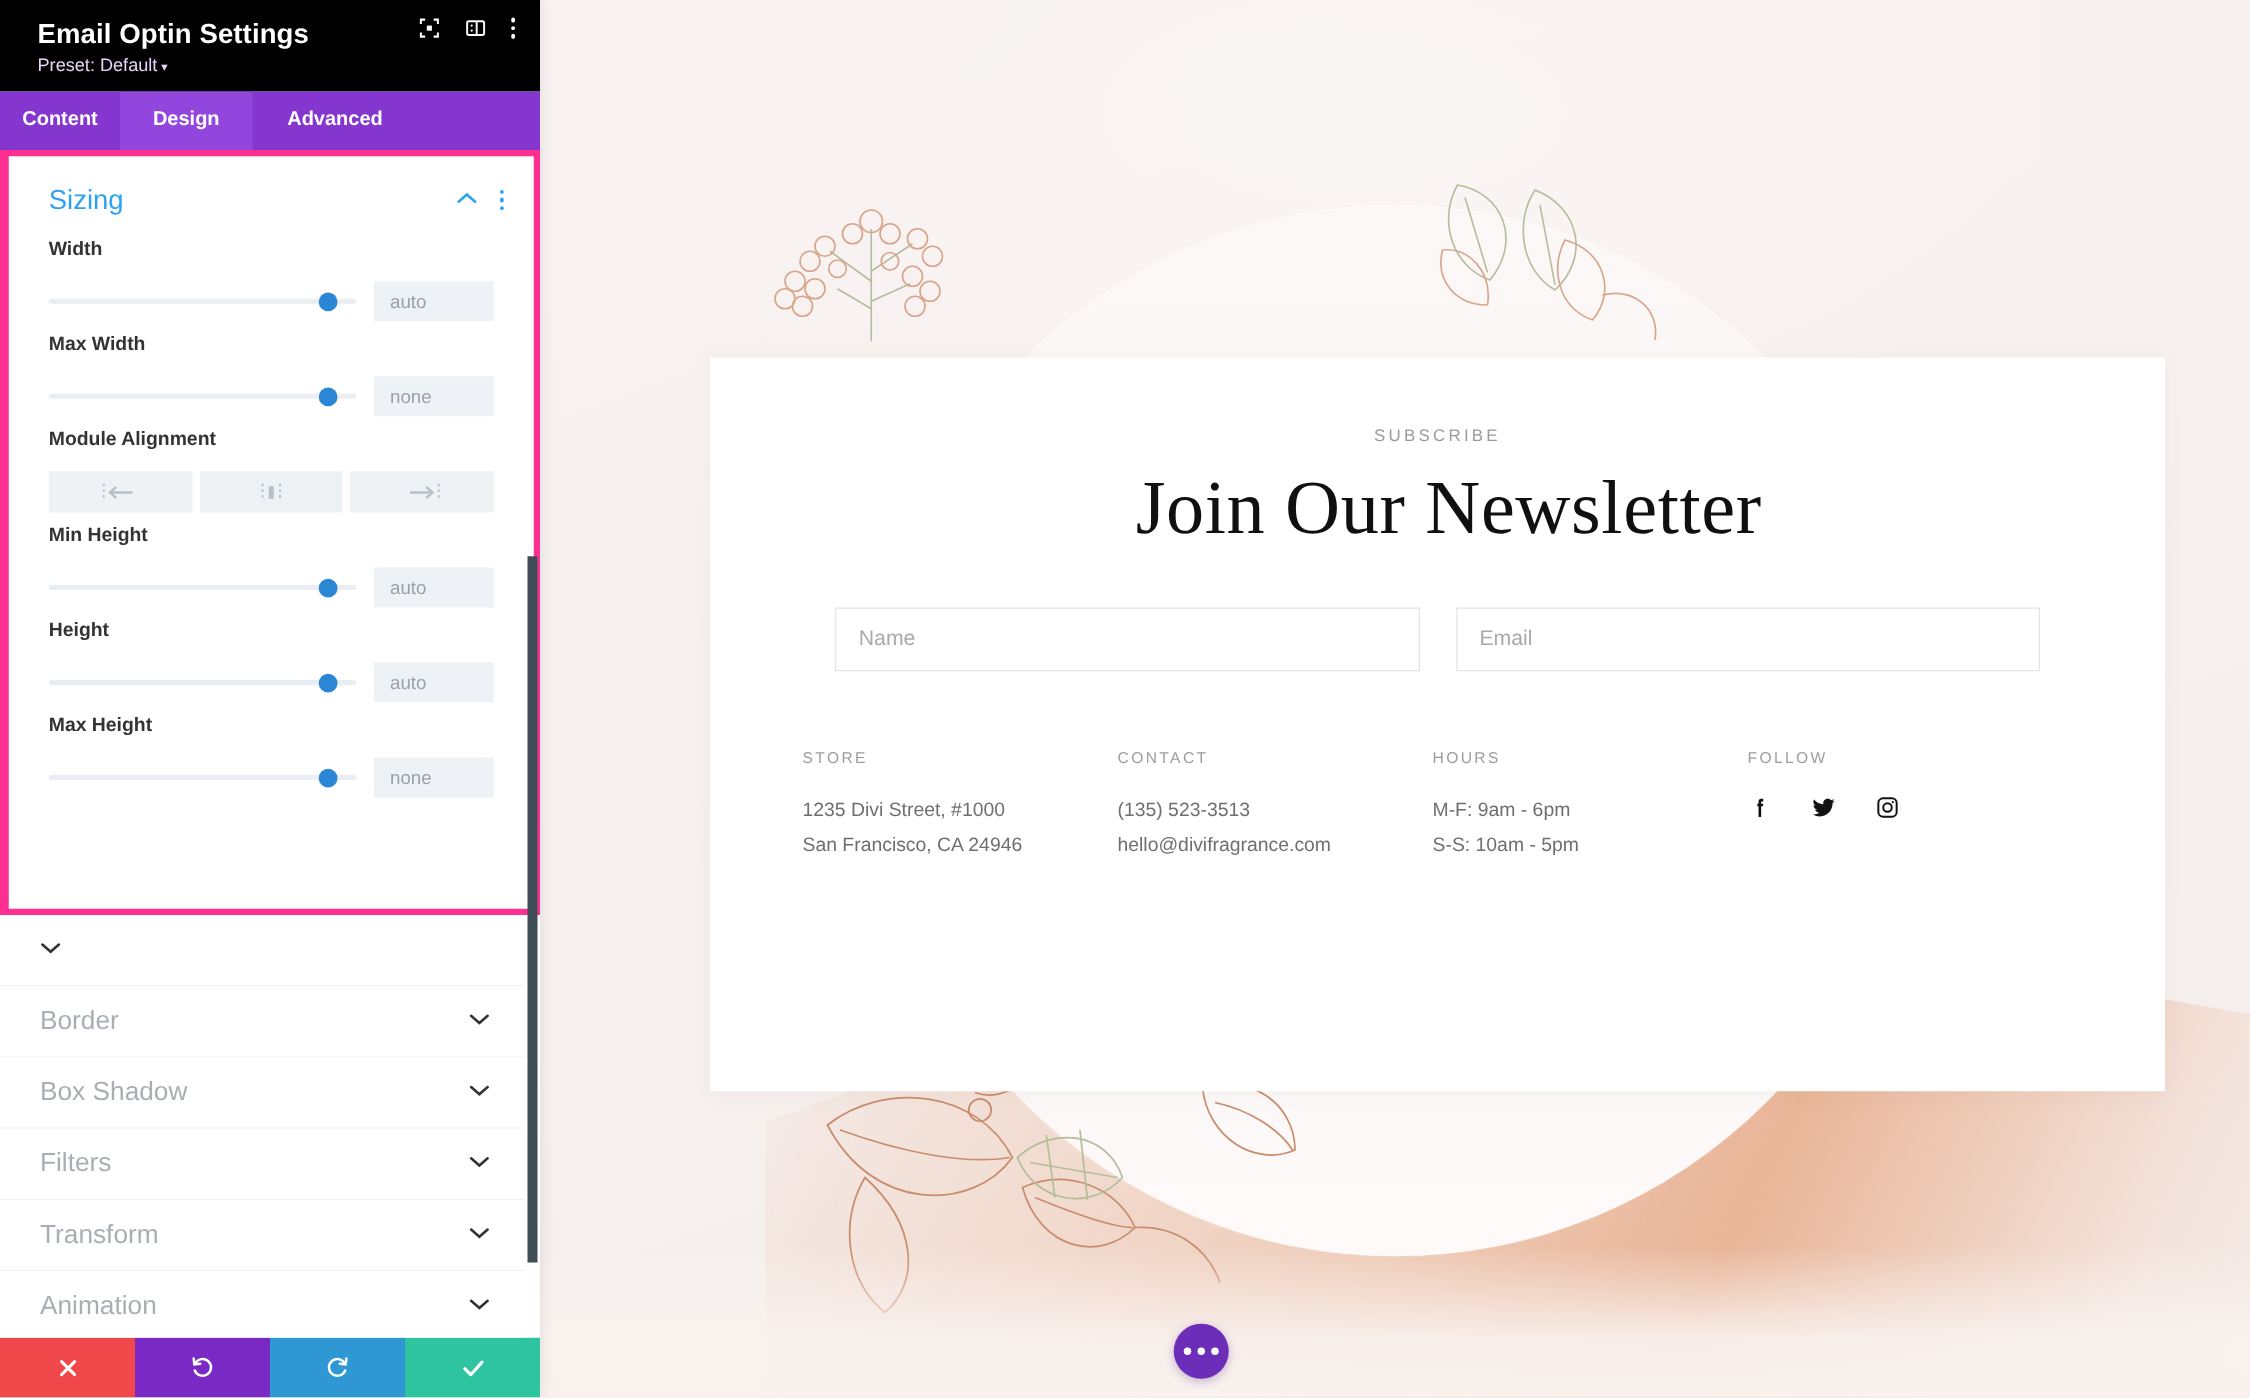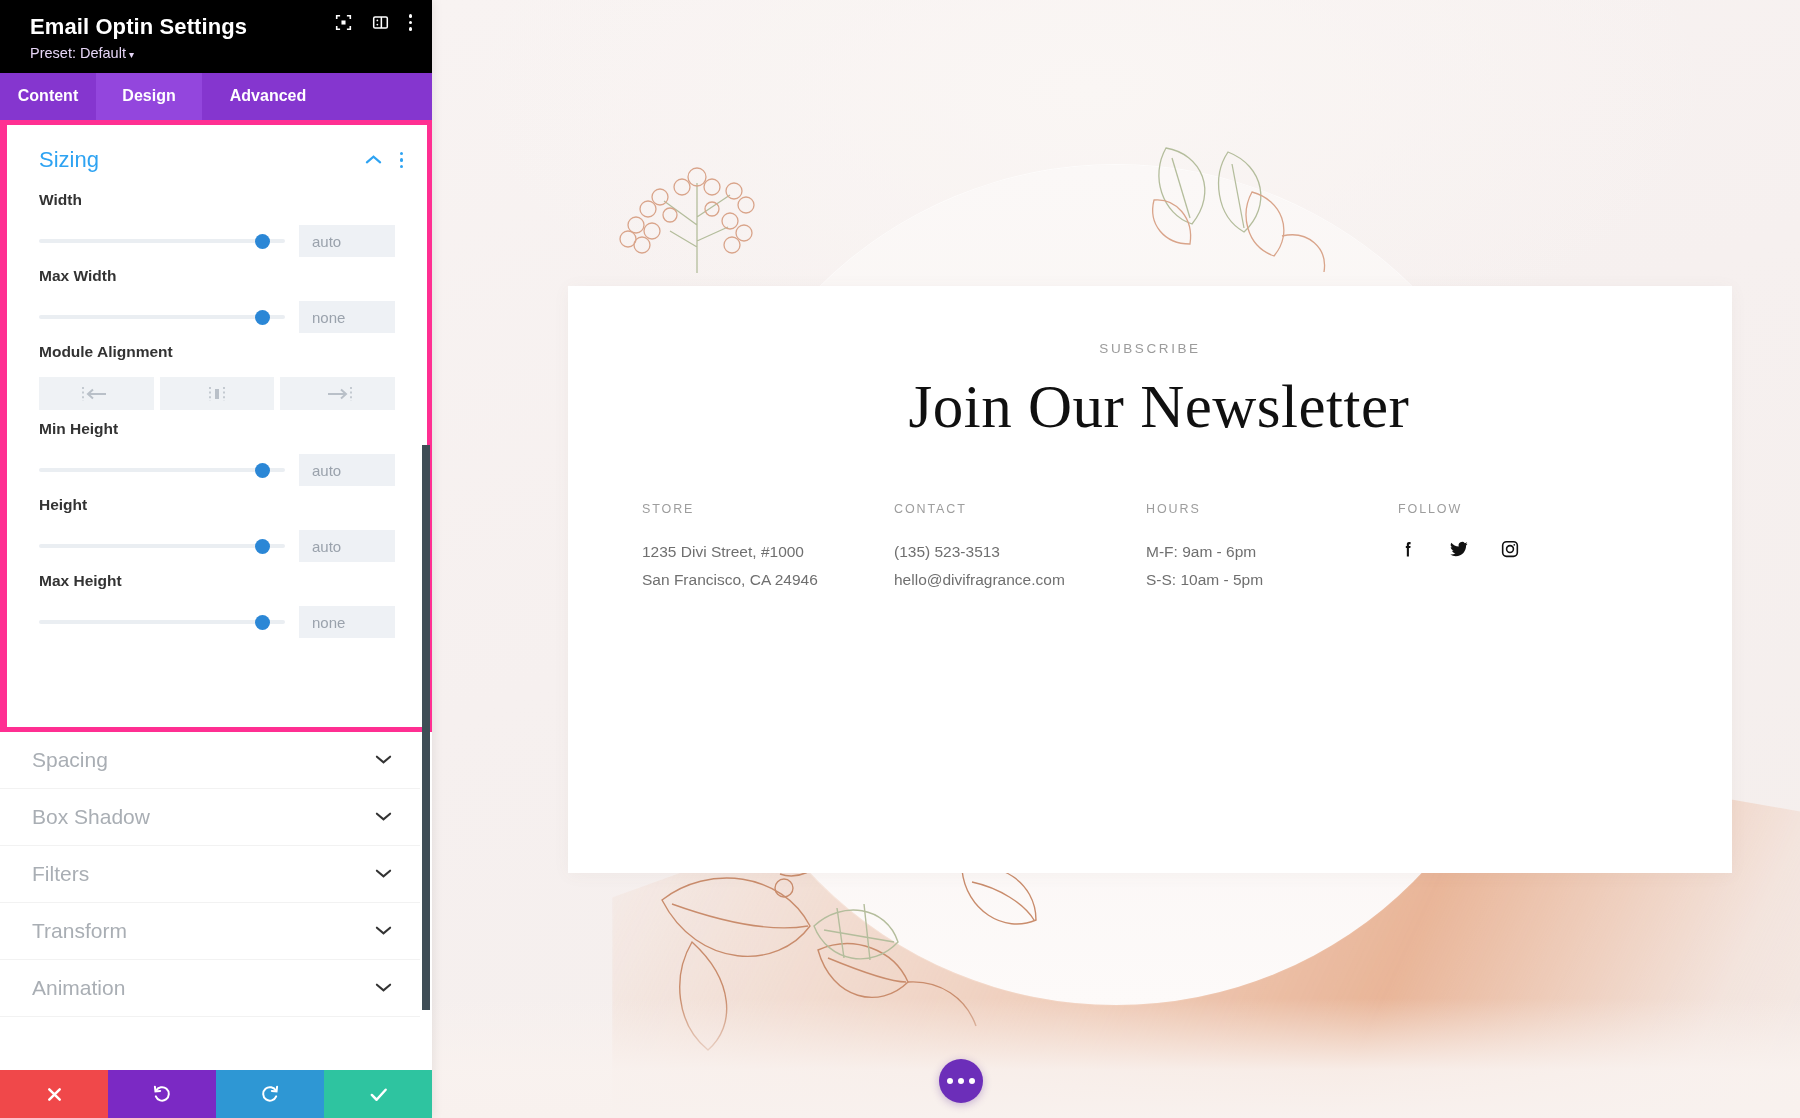--- a/index.html
+++ b/index.html
@@ -312,20 +312,28 @@
         <path d="M340 52 C368 58 392 74 402 90"></path>
       </g>
     </svg>
 
     <div class="bot-light"></div>
 
     <div id="optin-card">
       <div class="eyebrow">SUBSCRIBE</div>
       <div class="headline">Join Our Newsletter</div>
 
+      <div class="form-row">
+        <div class="field">
+          <span>Name</span>
+        </div>
+        <div class="field">
+          <span>Email</span>
+        </div>
+      </div>
 
 
       <div class="footer-cols">
         <div class="fcol">
           <div class="fcol-title">STORE</div>
           <div class="fcol-line">1235 Divi Street, #1000</div>
           <div class="fcol-line">San Francisco, CA 24946</div>
         </div>
         <div class="fcol">
           <div class="fcol-title">CONTACT</div>
@@ -506,21 +514,28 @@
               <div class="track"></div>
               <div class="handle"></div>
             </div>
             <div class="val-box">none</div>
           </div>
         </div>
       </div>
 
       <div class="collapsed-list">
         <div class="coll-row">
-          <span class="coll-title">Spacing</span>
+          <span class="coll-chev">
+            <svg width="17" height="11" viewBox="0 0 18 11" fill="none" stroke="#333" stroke-width="2.2" stroke-linecap="round">
+                <path d="M2 2.5 L9 8.5 L16 2.5"></path>
+              </svg>
+          </span>
+        </div>
+        <div class="coll-row">
+          <span class="coll-title">Border</span>
           <span class="coll-chev">
             <svg width="17" height="11" viewBox="0 0 18 11" fill="none" stroke="#333" stroke-width="2.2" stroke-linecap="round">
                 <path d="M2 2.5 L9 8.5 L16 2.5"></path>
               </svg>
           </span>
         </div>
         <div class="coll-row">
           <span class="coll-title">Box Shadow</span>
           <span class="coll-chev">
             <svg width="17" height="11" viewBox="0 0 18 11" fill="none" stroke="#333" stroke-width="2.2" stroke-linecap="round">

